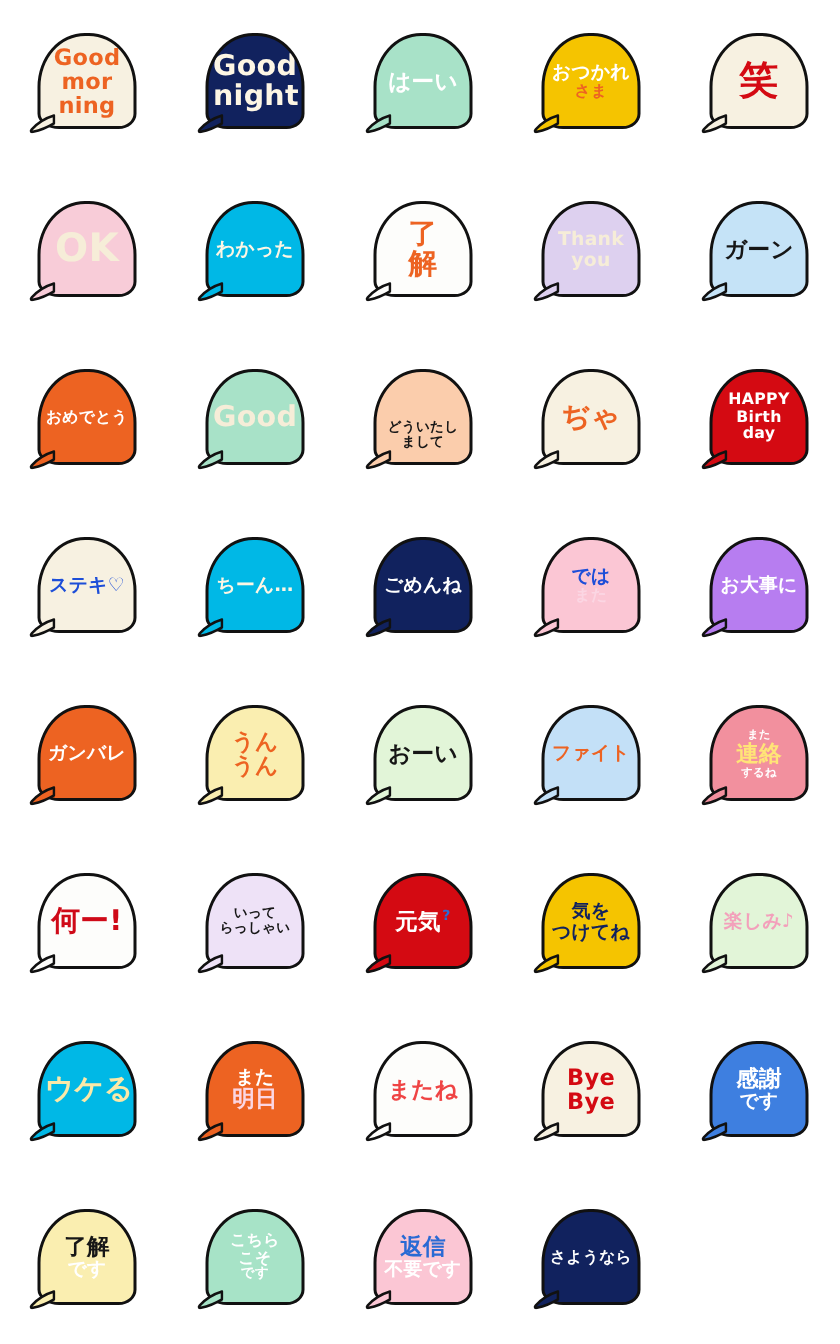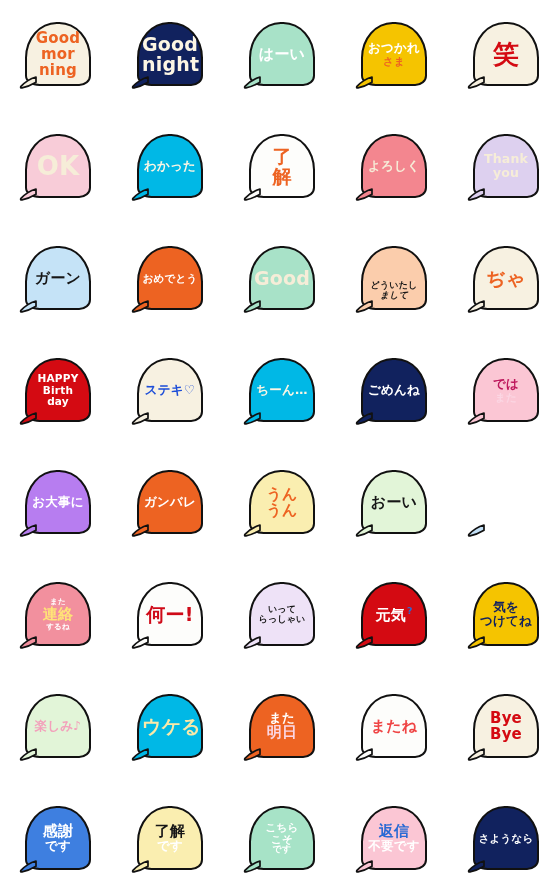--- a/index.html
+++ b/index.html
@@ -212,34 +212,20 @@
         </div>
         <div class="tail">
           <svg width="18" height="14" viewBox="0 0 18 14">
             <path d="M17 2 C12 3.5 7 6 2.2 11.2 C1.2 12.3 1.6 13.2 3 12.9 C8 11.8 13 9.6 17 7.2 Z" fill="#fdfdfb" stroke="#111111" stroke-width="1.7" stroke-linejoin="round"></path>
           </svg>
         </div>
       </div>
     </div>
     <div class="cell">
       <div class="bubble-wrap">
-        <div class="bubble" style="background: rgb(243, 134, 143);">
-          <div class="lines">
-            <span class="line s-md jp" style="color: rgb(246, 237, 216);">よろしく</span>
-          </div>
-        </div>
-        <div class="tail">
-          <svg width="18" height="14" viewBox="0 0 18 14">
-            <path d="M17 2 C12 3.5 7 6 2.2 11.2 C1.2 12.3 1.6 13.2 3 12.9 C8 11.8 13 9.6 17 7.2 Z" fill="#f3868f" stroke="#111111" stroke-width="1.7" stroke-linejoin="round"></path>
-          </svg>
-        </div>
-      </div>
-    </div>
-    <div class="cell">
-      <div class="bubble-wrap">
         <div class="bubble" style="background: rgb(221, 208, 239);">
           <div class="lines">
             <span class="line s-md lat" style="color: rgb(246, 237, 216);">Thank</span>
             <span class="line s-md lat mt1" style="color: rgb(246, 237, 216);">you</span>
           </div>
         </div>
         <div class="tail">
           <svg width="18" height="14" viewBox="0 0 18 14">
             <path d="M17 2 C12 3.5 7 6 2.2 11.2 C1.2 12.3 1.6 13.2 3 12.9 C8 11.8 13 9.6 17 7.2 Z" fill="#ddd0ef" stroke="#111111" stroke-width="1.7" stroke-linejoin="round"></path>
           </svg>
@@ -286,21 +272,21 @@
             <path d="M17 2 C12 3.5 7 6 2.2 11.2 C1.2 12.3 1.6 13.2 3 12.9 C8 11.8 13 9.6 17 7.2 Z" fill="#a8e2c8" stroke="#111111" stroke-width="1.7" stroke-linejoin="round"></path>
           </svg>
         </div>
       </div>
     </div>
     <div class="cell">
       <div class="bubble-wrap">
         <div class="bubble" style="background: rgb(251, 205, 172);">
           <div class="lines">
             <span class="line s-xs jp" style="color: rgb(22, 22, 22); margin-top: 24px;">どういたし</span>
-            <span class="line s-xs jp mt1" style="color: rgb(22, 22, 22); font-style: italic;">まして</span>
+            <span class="line s-xs jp mt1" style="color: rgb(22, 22, 22);">まして</span>
           </div>
         </div>
         <div class="tail">
           <svg width="18" height="14" viewBox="0 0 18 14">
             <path d="M17 2 C12 3.5 7 6 2.2 11.2 C1.2 12.3 1.6 13.2 3 12.9 C8 11.8 13 9.6 17 7.2 Z" fill="#fbcdac" stroke="#111111" stroke-width="1.7" stroke-linejoin="round"></path>
           </svg>
         </div>
       </div>
     </div>
     <div class="cell">
@@ -372,21 +358,21 @@
           <svg width="18" height="14" viewBox="0 0 18 14">
             <path d="M17 2 C12 3.5 7 6 2.2 11.2 C1.2 12.3 1.6 13.2 3 12.9 C8 11.8 13 9.6 17 7.2 Z" fill="#11225e" stroke="#111111" stroke-width="1.7" stroke-linejoin="round"></path>
           </svg>
         </div>
       </div>
     </div>
     <div class="cell">
       <div class="bubble-wrap">
         <div class="bubble" style="background: rgb(251, 198, 212);">
           <div class="lines">
-            <span class="line s-md jp" style="color: #be185d;">では</span>
+            <span class="line s-md jp" style="color: #1d4ed8;">では</span>
             <span class="line s-sm jp mt1" style="color: rgb(251, 214, 227);">また</span>
           </div>
         </div>
         <div class="tail">
           <svg width="18" height="14" viewBox="0 0 18 14">
             <path d="M17 2 C12 3.5 7 6 2.2 11.2 C1.2 12.3 1.6 13.2 3 12.9 C8 11.8 13 9.6 17 7.2 Z" fill="#fbc6d4" stroke="#111111" stroke-width="1.7" stroke-linejoin="round"></path>
           </svg>
         </div>
       </div>
     </div>
@@ -442,20 +428,25 @@
         </div>
         <div class="tail">
           <svg width="18" height="14" viewBox="0 0 18 14">
             <path d="M17 2 C12 3.5 7 6 2.2 11.2 C1.2 12.3 1.6 13.2 3 12.9 C8 11.8 13 9.6 17 7.2 Z" fill="#e2f5d8" stroke="#111111" stroke-width="1.7" stroke-linejoin="round"></path>
           </svg>
         </div>
       </div>
     </div>
     <div class="cell">
       <div class="bubble-wrap">
+        <div class="bubble" style="background: rgb(195, 224, 247);">
+          <div class="lines">
+            <span class="line s-md jp" style="color: rgb(237, 99, 34);">ファイト</span>
+          </div>
+        </div>
         <div class="tail">
           <svg width="18" height="14" viewBox="0 0 18 14">
             <path d="M17 2 C12 3.5 7 6 2.2 11.2 C1.2 12.3 1.6 13.2 3 12.9 C8 11.8 13 9.6 17 7.2 Z" fill="#c3e0f7" stroke="#111111" stroke-width="1.7" stroke-linejoin="round"></path>
           </svg>
         </div>
       </div>
     </div>
     <div class="cell">
       <div class="bubble-wrap">
         <div class="bubble" style="background: rgb(242, 144, 158);">

